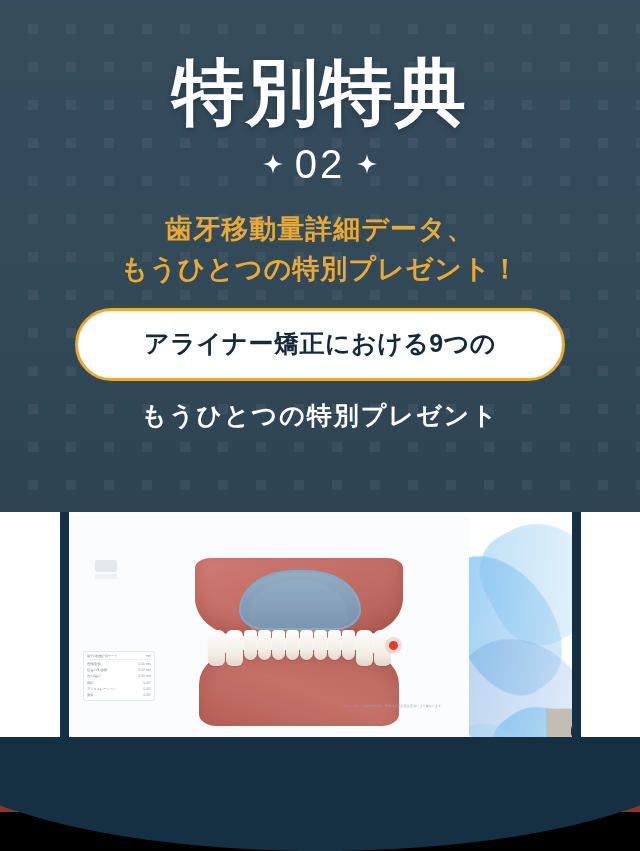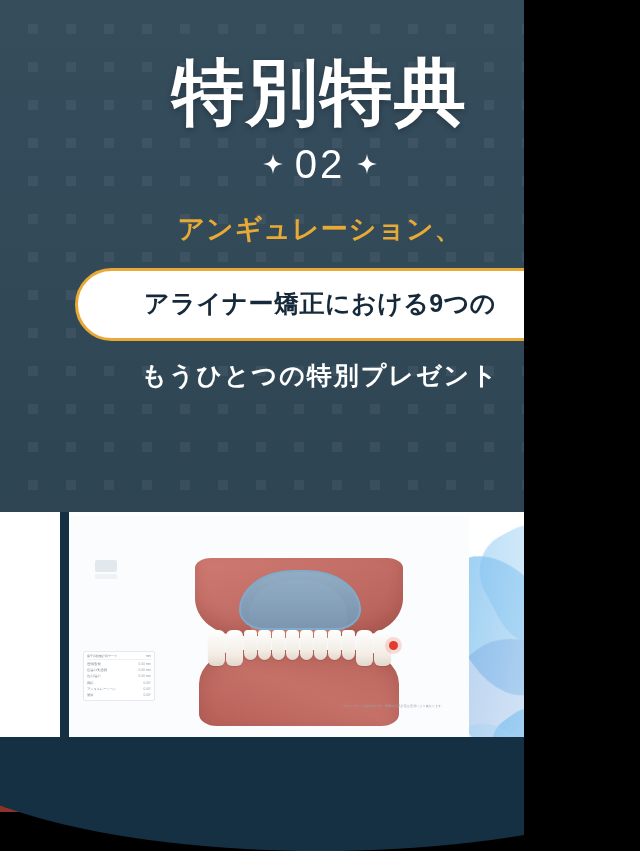--- a/index.html
+++ b/index.html
@@ -5,21 +5,21 @@
   html, body {
     margin: 0;
     padding: 0;
     background: #000000;
   }
   body {
     font-family: "Liberation Sans", "DejaVu Sans", sans-serif;
   }
   #page {
     position: relative;
-    width: 524px;
+    width: 640px;
     height: 851px;
     overflow: hidden;
     background: #0f766e;
   }
 
   
   .hero {
     position: absolute;
     left: 0; top: 0;
     width: 640px;
@@ -423,21 +423,22 @@
         </span>
         <span class="title-num">02</span>
         <span class="sparkle">
           <svg viewBox="0 0 24 24" width="20" height="20" aria-hidden="true">
             <path d="M12 0 C13.2 8.2 15.8 10.8 24 12 C15.8 13.2 13.2 15.8 12 24 C10.8 15.8 8.2 13.2 0 12 C8.2 10.8 10.8 8.2 12 0 Z" fill="#ffffff"></path>
           </svg>
         </span>
       </div>
 
       <p class="subtitle">
-        <span>アンギュレーション、</span><br>
+        <span>歯牙移動量詳細データ、</span><br>
+        <span>もうひとつの特別プレゼント！</span>
       </p>
 
       <div class="pill">
         <div class="pill-line">アライナー矯正における9つの</div>
       </div>
 
       <p class="closing">もうひとつの特別プレゼント</p>
     </div>
   </section>
 

